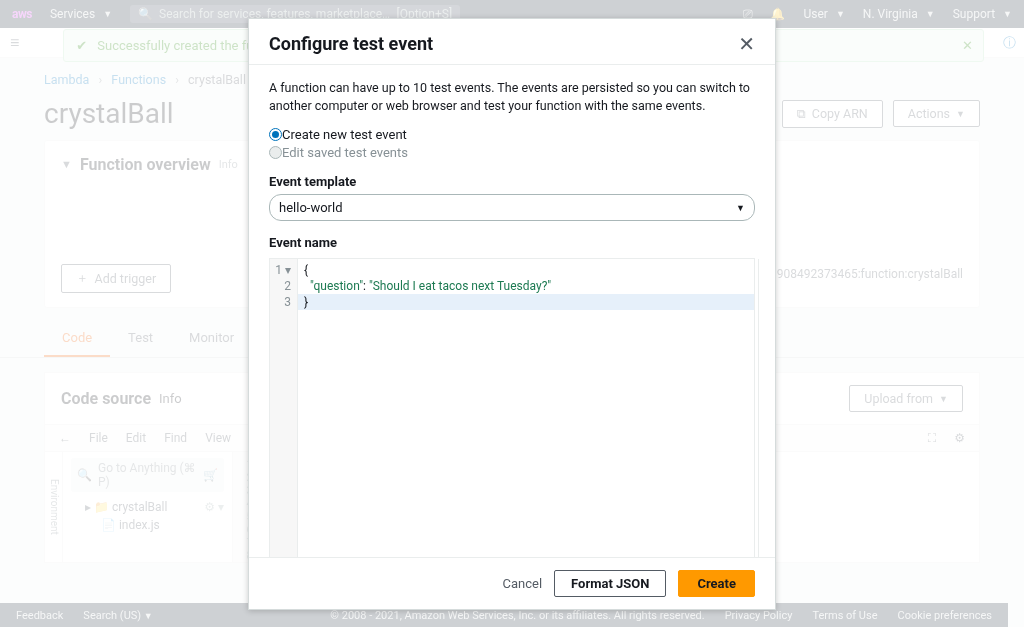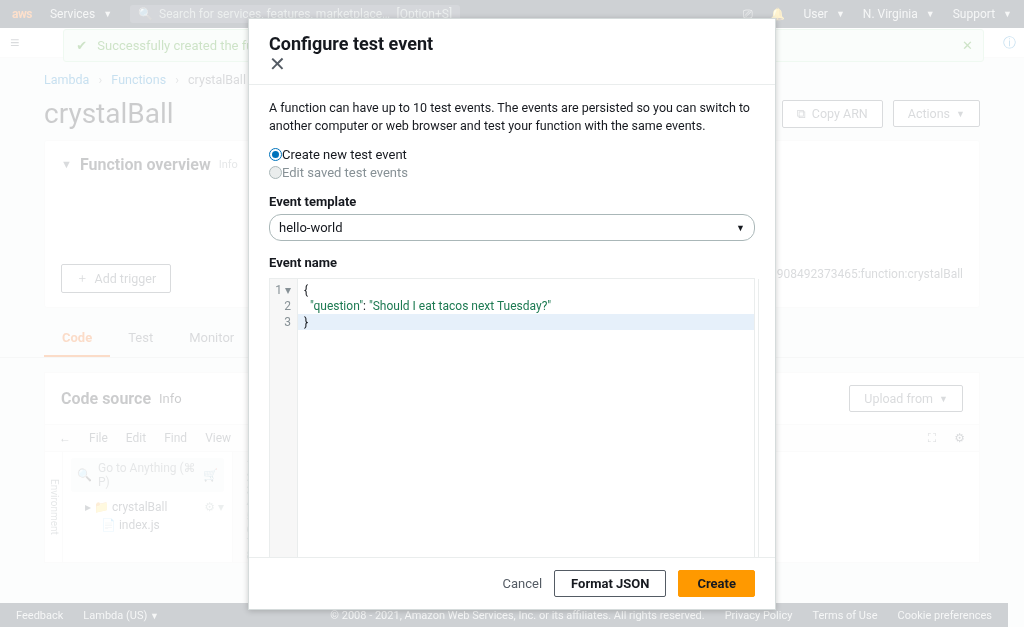--- a/index.html
+++ b/index.html
@@ -3,21 +3,21 @@
 <meta charset="utf-8">
 <style>
   * { box-sizing: border-box; margin: 0; padding: 0; font-family: "Amazon Ember", -apple-system, BlinkMacSystemFont, "Segoe UI", Roboto, Arial, sans-serif; }
   html, body { width: 1024px; height: 627px; overflow: hidden; background: #f2f3f3; font-size: 13px; color: #16191f; }
 
   
   .bg { position: absolute; inset: 0; filter: opacity(1); }
   .dim { position: absolute; inset: 0; background: rgba(255,255,255,0.78); z-index: 10; pointer-events: none; }
 
   .topbar { height: 28px; background: #232f3e; color: #d5dbdb; display: flex; align-items: center; padding: 0 12px; font-size: 12px; gap: 18px; }
-  .topbar .logo { color: #f97316; font-weight: 700; letter-spacing: -0.5px; }
+  .topbar .logo { color: #d946ef; font-weight: 700; letter-spacing: -0.5px; }
   .topbar .spacer { flex: 1; }
   .topbar .item { display: flex; align-items: center; gap: 8px; }
   .topbar .search { display:flex; align-items:center; gap:6px; background:#414b5a; border-radius:3px; padding:2px 8px; color:#aab7b8; width:330px; }
   .caret { font-size: 9px; }
 
   .hamburger-row { height: 30px; border-bottom: 1px solid #eaeded; background:#fff; display:flex; align-items:center; padding:0 10px; gap:14px; }
   .hamburger { font-size:16px; color:#545b64; }
 
   .flash { margin:6px 30px 0 30px; background:#e6f4ea; border:1px solid #b7e1c0; border-radius:3px; padding:8px 12px; display:flex; align-items:center; gap:10px; color:#1d8102; font-size:13px; position:relative;}
   .flash .xx { position:absolute; right:10px; top:8px; color:#1d8102; }
@@ -34,41 +34,41 @@
   .header-row .btn-o { margin-left:10px; }
 
   .card { margin: 0 44px 12px; background:#fff; border:1px solid #eaeded; border-radius:3px; padding:14px 16px; }
   .card h3 { font-size:16px; font-weight:700; display:flex; align-items:center; gap:8px; }
   .card .info { color:#879196; font-size:11px; font-weight:400; }
   .diagram-area { height:80px; }
   .add-trig { margin-top:10px; }
 
   .tabs { display:flex; gap:0; padding: 0 44px; border-bottom:1px solid #d5dbdb; }
   .tab { padding:10px 18px; font-size:13px; color:#545b64; border-bottom:2px solid transparent;}
-  .tab.active { color:#eb5f07; border-bottom-color:#eb5f07; font-weight:700; }
+  .tab.active { color:#eb5f07; border-bottom-color:#eb5f07; font-weight:400; }
 
   .code-card { margin: 14px 44px; background:#fff; border:1px solid #eaeded; }
   .code-head { display:flex; align-items:center; padding:12px 16px; border-bottom:1px solid #eaeded; }
   .code-head h4 { font-size:16px; font-weight:700; }
   .code-head .sp { flex:1; }
   .ide-menu { display:flex; gap:18px; font-size:12px; color:#545b64; padding:6px 14px; border-bottom:1px solid #eaeded; background:#fafafa;}
   .ide-row { display:flex; }
   .ide-side { width:170px; border-right:1px solid #eaeded; padding:6px 8px; font-size:12px; color:#545b64;}
   .ide-search { display:flex; align-items:center; gap:6px; background:#f2f3f3; border-radius:3px; padding:3px 6px; margin-bottom:6px; color:#879196;}
   .ide-tree div { padding:2px 0 2px 14px; }
   .ide-main { flex:1; height:110px; background:#fff; position:relative; padding:6px 10px; }
   .ide-gutter { position:absolute; left:0; top:0; bottom:0; width:22px; background:#f7f7f7; font-size:10px; color:#aab7b8; text-align:right; padding:6px 3px; line-height:13px;}
 
   .footer { position:absolute; left:0; right:16px; bottom:0; height:24px; background:#232f3e; color:#d5dbdb; font-size:11px; display:flex; align-items:center; padding:0 16px; gap:20px;}
   .footer .sp { flex:1; }
 
   
   .modal-backdrop { position:absolute; inset:0; z-index:20; display:flex; align-items:flex-start; justify-content:center; }
   .modal { position:relative; margin-top:18px; width:528px; max-height:592px; background:#fff; border:1px solid #d5dbdb; box-shadow:0 1px 6px rgba(0,0,0,0.2); display:flex; flex-direction:column; }
-  .modal-head { padding:14px 20px 10px; border-bottom:1px solid #eaeded; display:flex; align-items:flex-start;flex-direction:column; }
+  .modal-head { padding:14px 20px 10px; border-bottom:1px solid #eaeded; display:flex; align-items:flex-end; }
   .modal-head h2 { font-size:18px; font-weight:700; flex:1; }
   .close-x { font-size:20px; color:#545b64; cursor:pointer; line-height:1; font-weight:400;}
   .modal-body { padding:14px 20px 8px; overflow:auto; flex:1; }
   .modal-body p.desc { font-size:12.5px; color:#16191f; line-height:1.45; margin-bottom:12px; }
   .radio-row { display:flex; align-items:center; gap:0; font-size:13px; margin:3px 0; }
   .radio { width:13px; height:13px; border-radius:50%; border:1.5px solid #0073bb; position:relative; }
   .radio.on::after { content:""; position:absolute; inset:2px; border-radius:50%; background:#0073bb; }
   .radio.off { border-color:#aab7b8; background:#eaeded; }
   .radio-row.dis { color:#879196; }
   .field-label { font-size:13px; font-weight:700; margin:14px 0 5px; }
@@ -215,21 +215,21 @@
         </div>
       </div>
       <div class="ide-main">
         <div class="ide-gutter">1<br>2<br>3<br>4<br>5<br>6<br>7<br>8</div>
       </div>
     </div>
   </div>
 
   <div class="footer">
     <span>Feedback</span>
-    <span><span>Lambda (US)</span> <span class="caret">▼</span></span>
+    <span><span>Search (US)</span> <span class="caret">▼</span></span>
     <span class="sp"></span>
     <span>© 2008 - 2021, Amazon Web Services, Inc. or its affiliates. All rights reserved.</span>
     <span>Privacy Policy</span>
     <span>Terms of Use</span>
     <span>Cookie preferences</span>
   </div>
 </div>
 
 <div class="dim"></div>
 

